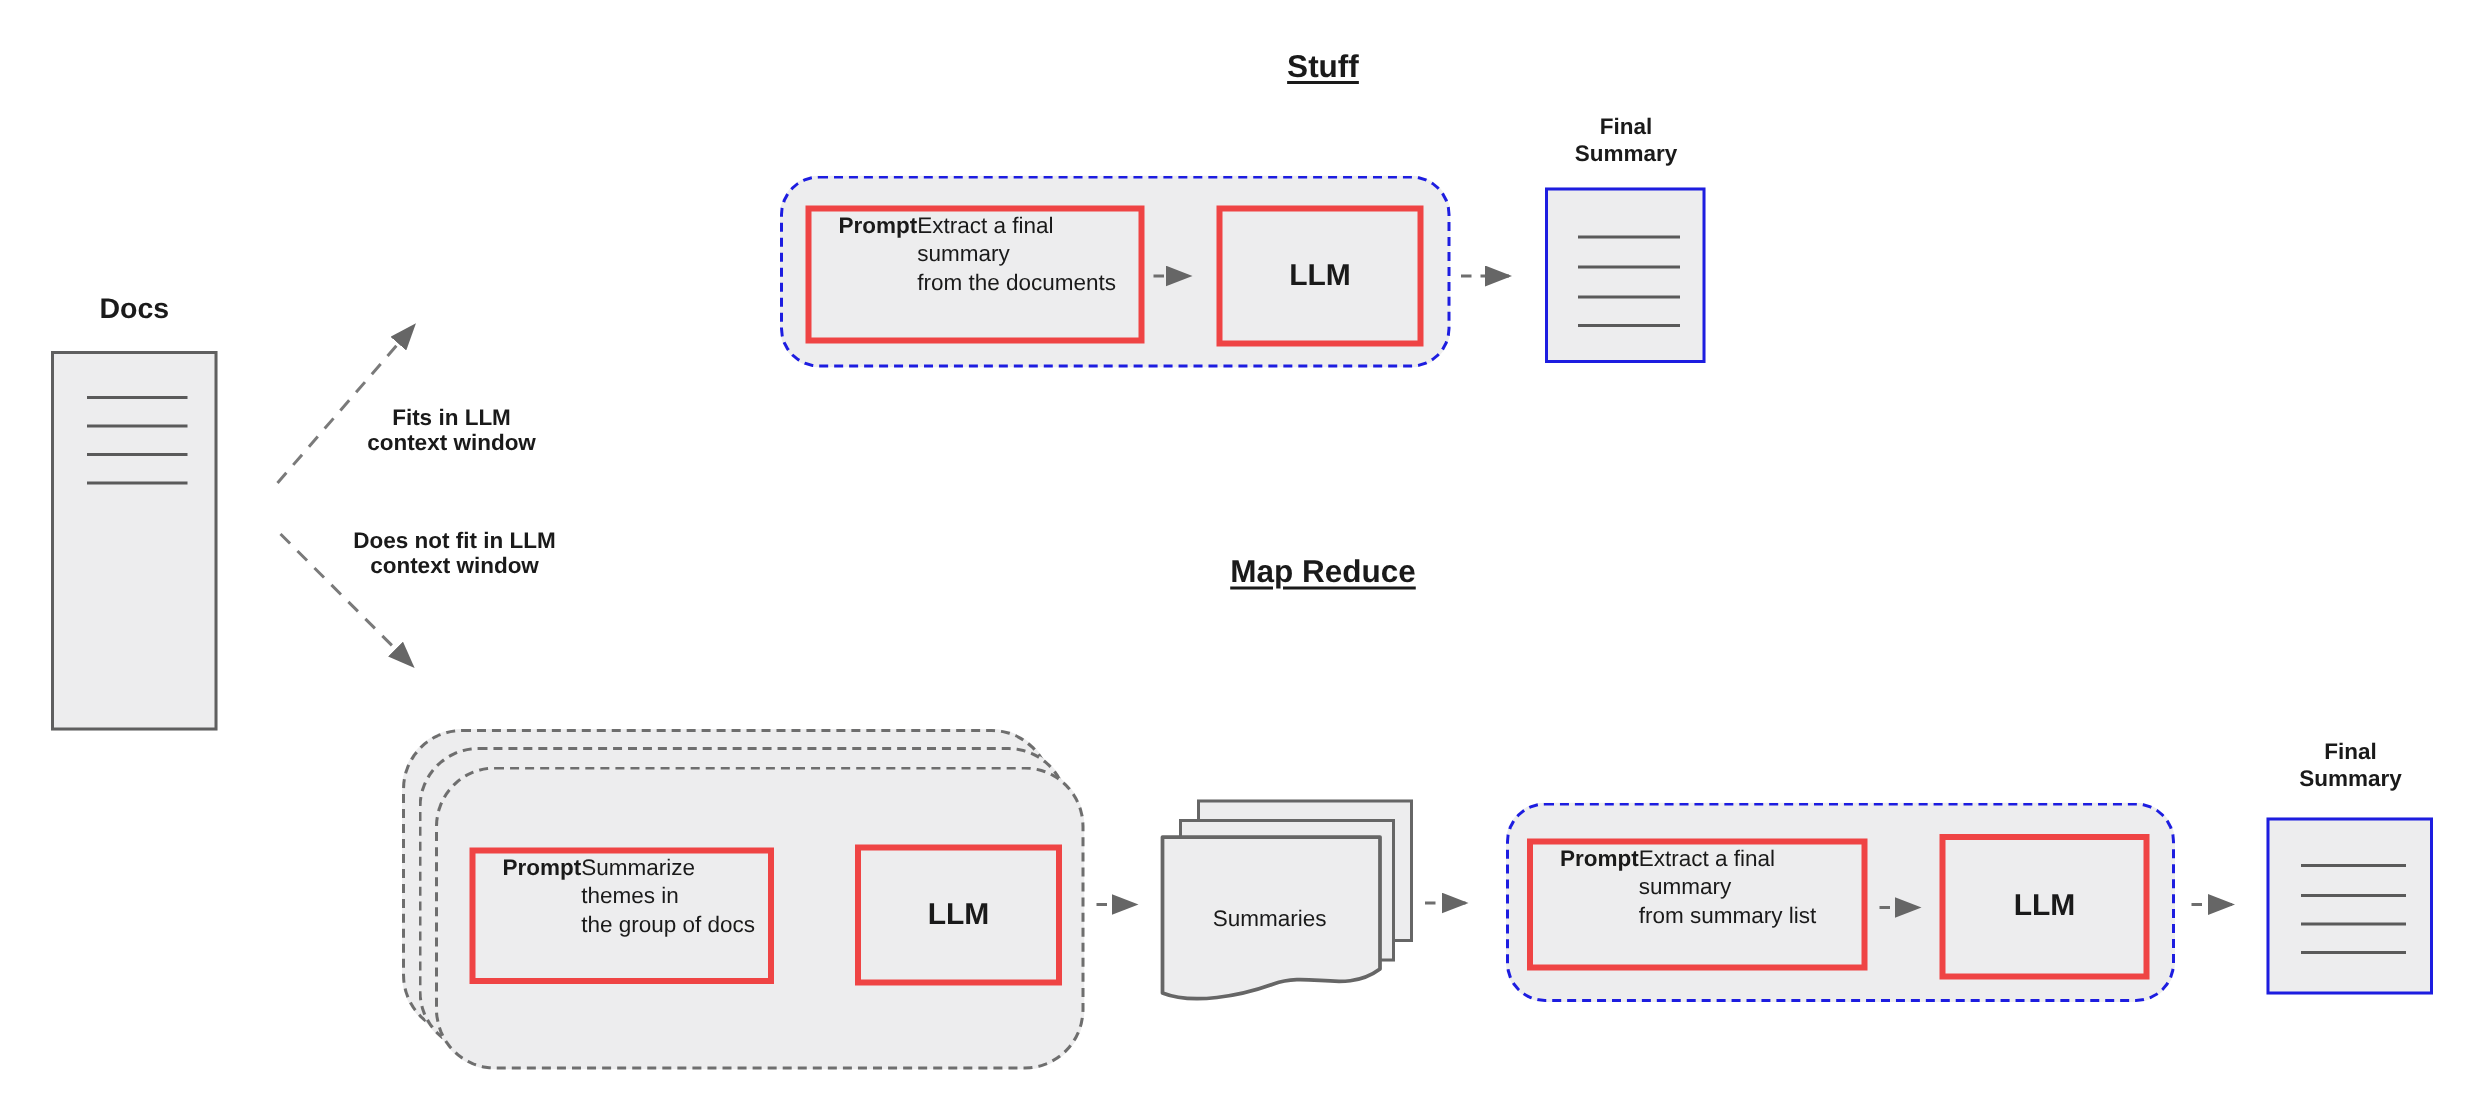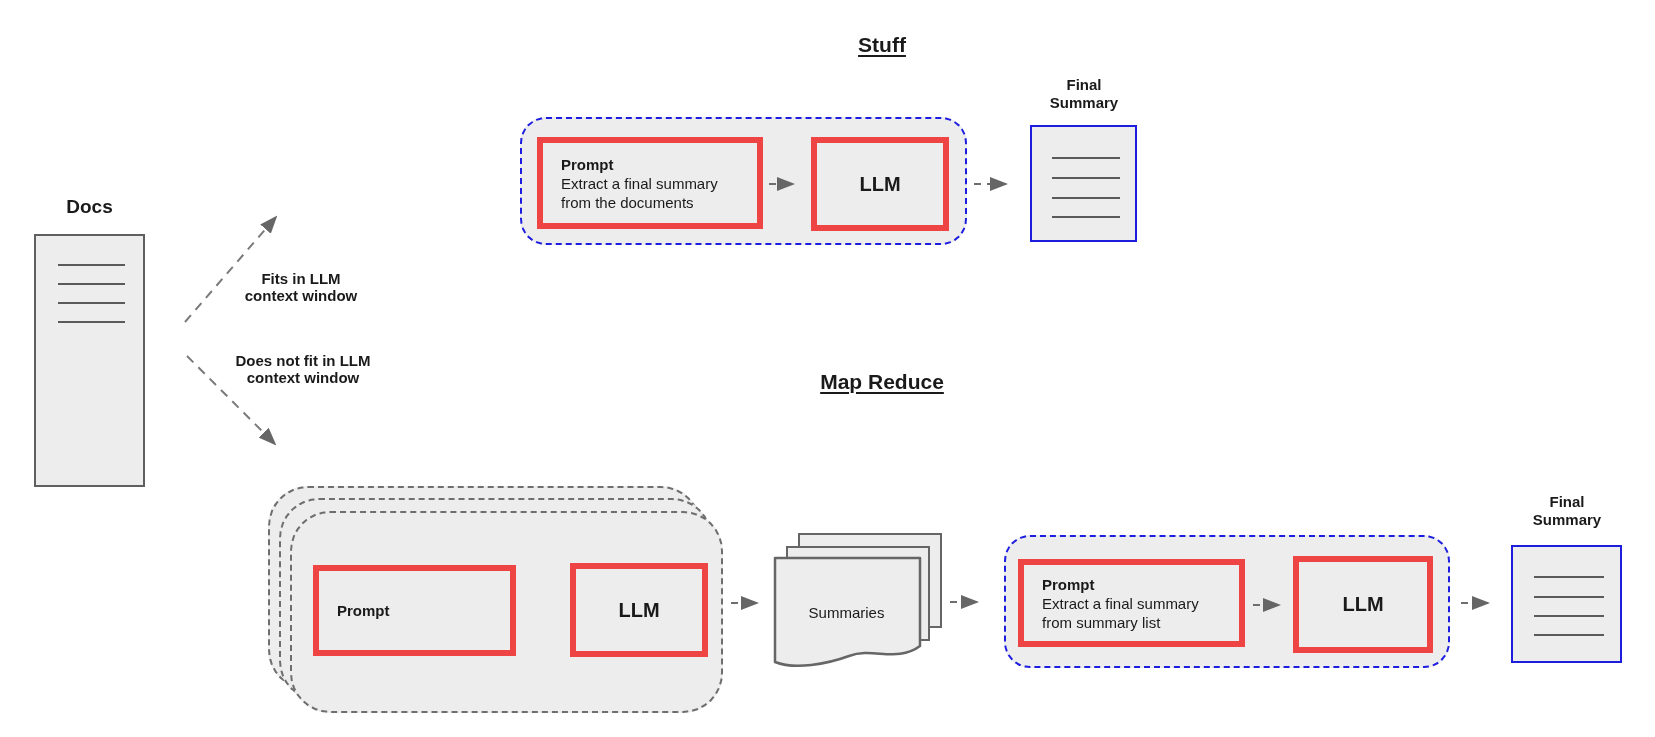--- a/index.html
+++ b/index.html
@@ -4,22 +4,22 @@
 <style>
   html,body{margin:0;padding:0;background:#ffffff;}
   .canvas{
     position:relative;width:1655px;height:737px;background:#ffffff;overflow:hidden;
     font-family:"Liberation Sans","DejaVu Sans",sans-serif;color:#1a1a1a;
   }
   .preline{white-space:pre-line;}
 
   
   .box{
-    position:absolute;background:#ededee;border:6px solid #ef4444;box-sizing:border-box;
-    display:flex;flex-direction:column;justify-content:center;
+    position:absolute;background:#ededee;border:4px solid #ef4444;box-sizing:border-box;
+    display:flex;flex-direction:row;justify-content:center;
   }
   .prompt-box{padding-left:18px;padding-right:8px;font-size:15px;line-height:19px;}
   .prompt-heading{font-weight:bold;}
   .llm-box{align-items:center;font-weight:bold;font-size:20px;}
 
   
   .grp{position:absolute;background:#ededee;box-sizing:border-box;}
   .grp-blue{border:2px dashed #1d1de0;border-radius:26px;}
   .grp-gray{border:2px dashed #6e6e6e;border-radius:40px;}
 
@@ -89,20 +89,22 @@
   </div>
 
   <div class="title" style="left:782px;top:370px;width:200px;">Map Reduce</div>
 
   <div class="grp grp-gray" style="left:268px;top:486px;width:433px;height:204px;"></div>
   <div class="grp grp-gray" style="left:279px;top:498px;width:433px;height:203px;"></div>
   <div class="grp grp-gray" style="left:290px;top:511px;width:433px;height:202px;"></div>
 
   <div class="box prompt-box" style="left:313px;top:565px;width:203px;height:91px;">
     <span class="prompt-heading">Prompt</span>
+    <span class="preline">Summarize themes in
+the group of docs</span>
   </div>
 
   <div class="box llm-box" style="left:570px;top:563px;width:138px;height:94px;">LLM</div>
 
   <div class="page" style="left:798px;top:533px;width:144px;height:95px;z-index:2;"></div>
   <div class="page" style="left:786px;top:546px;width:144px;height:95px;z-index:3;"></div>
   <svg class="page-front" style="left:773px;top:556px;" width="149" height="116" viewBox="0 0 149 116">
     <path d="M2,2 H147 V90 C 124,107 100,91 76,100 C 54,108 22,114 2,106 Z" fill="#ededee" stroke="#666666" stroke-width="2.5" stroke-linejoin="round"></path>
   </svg>
   <div class="summaries-label" style="left:774px;top:604px;width:145px;">Summaries</div>

